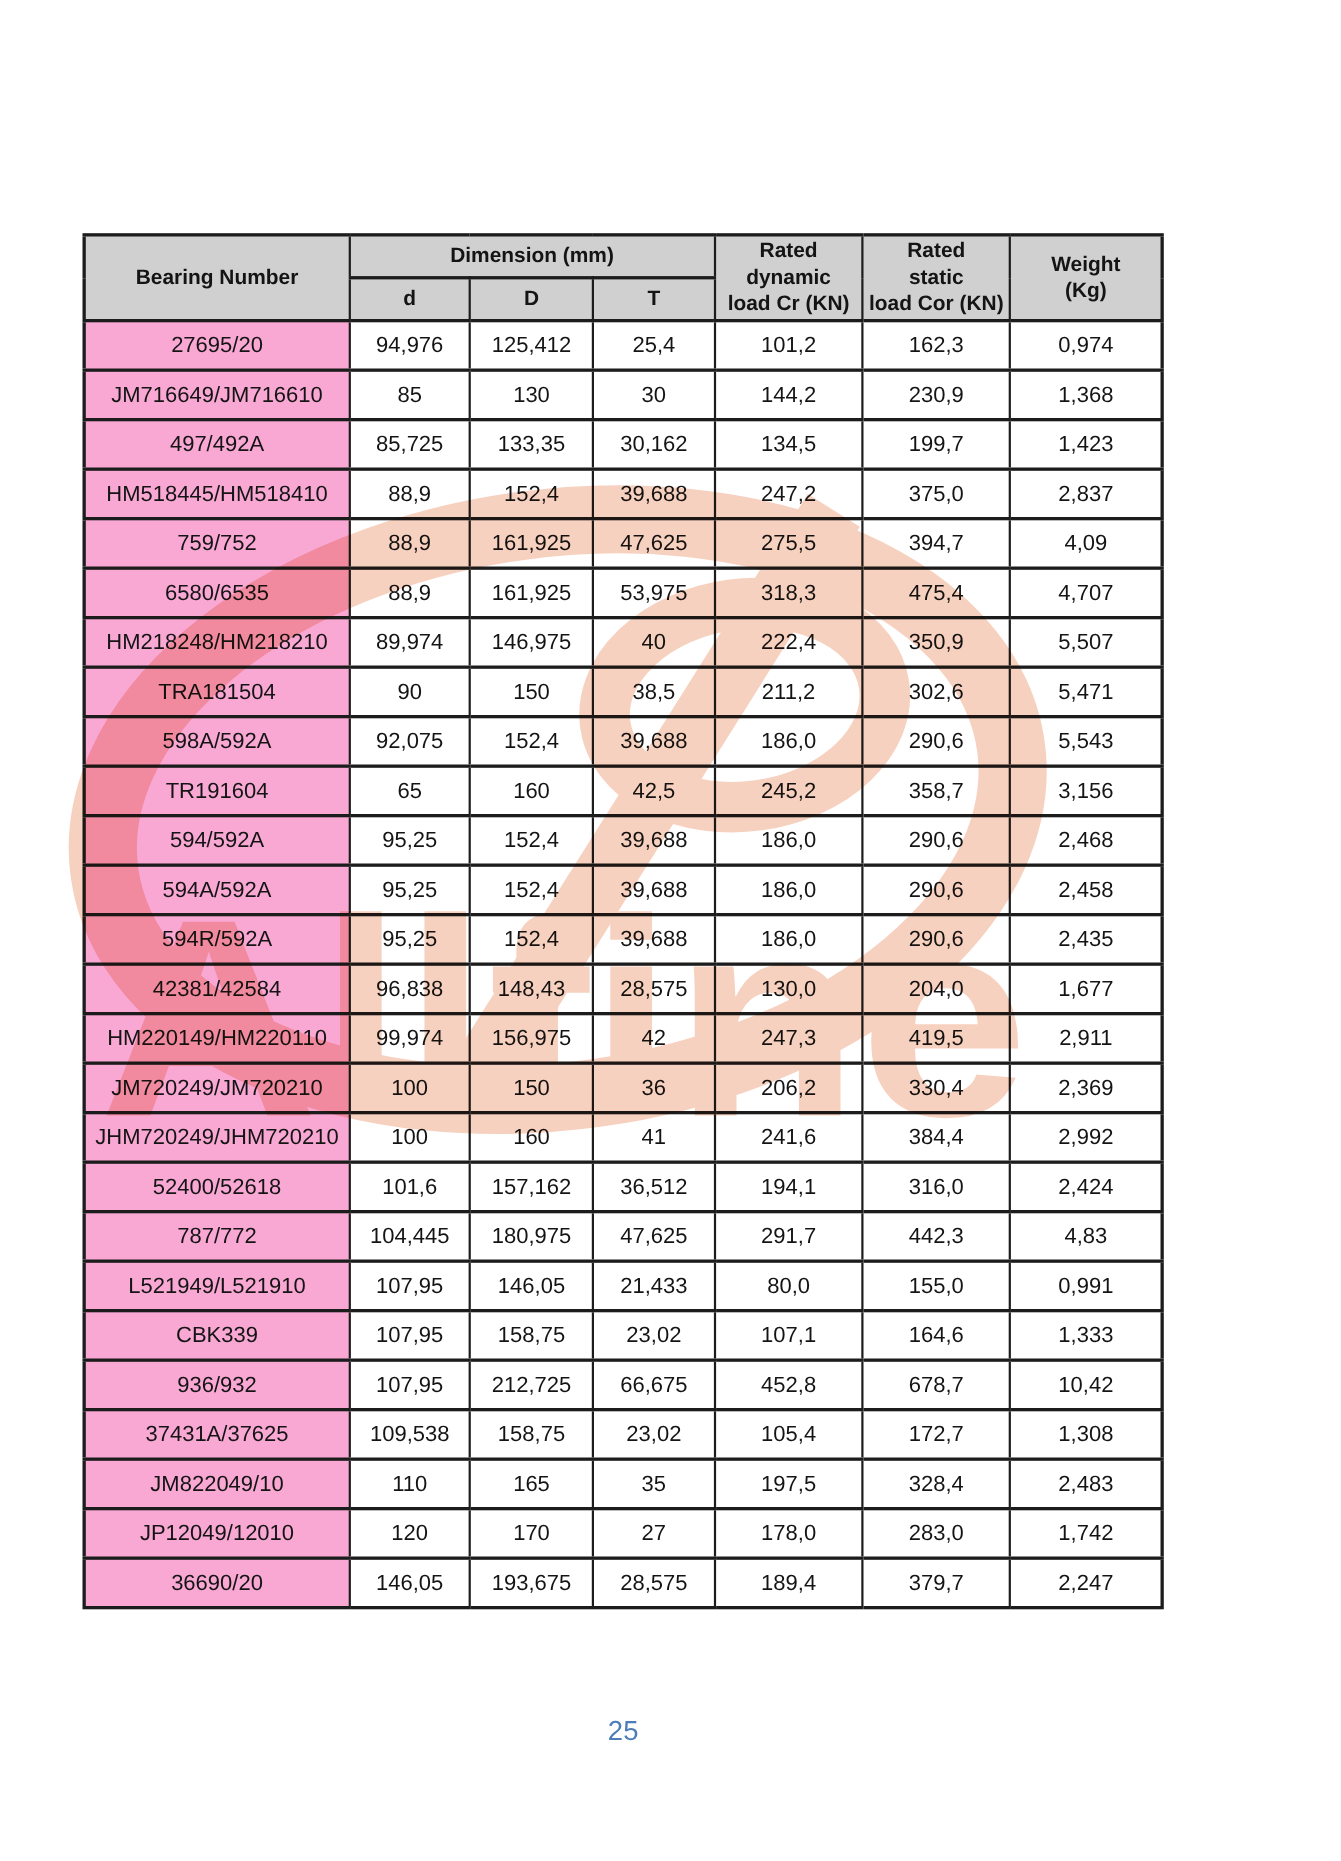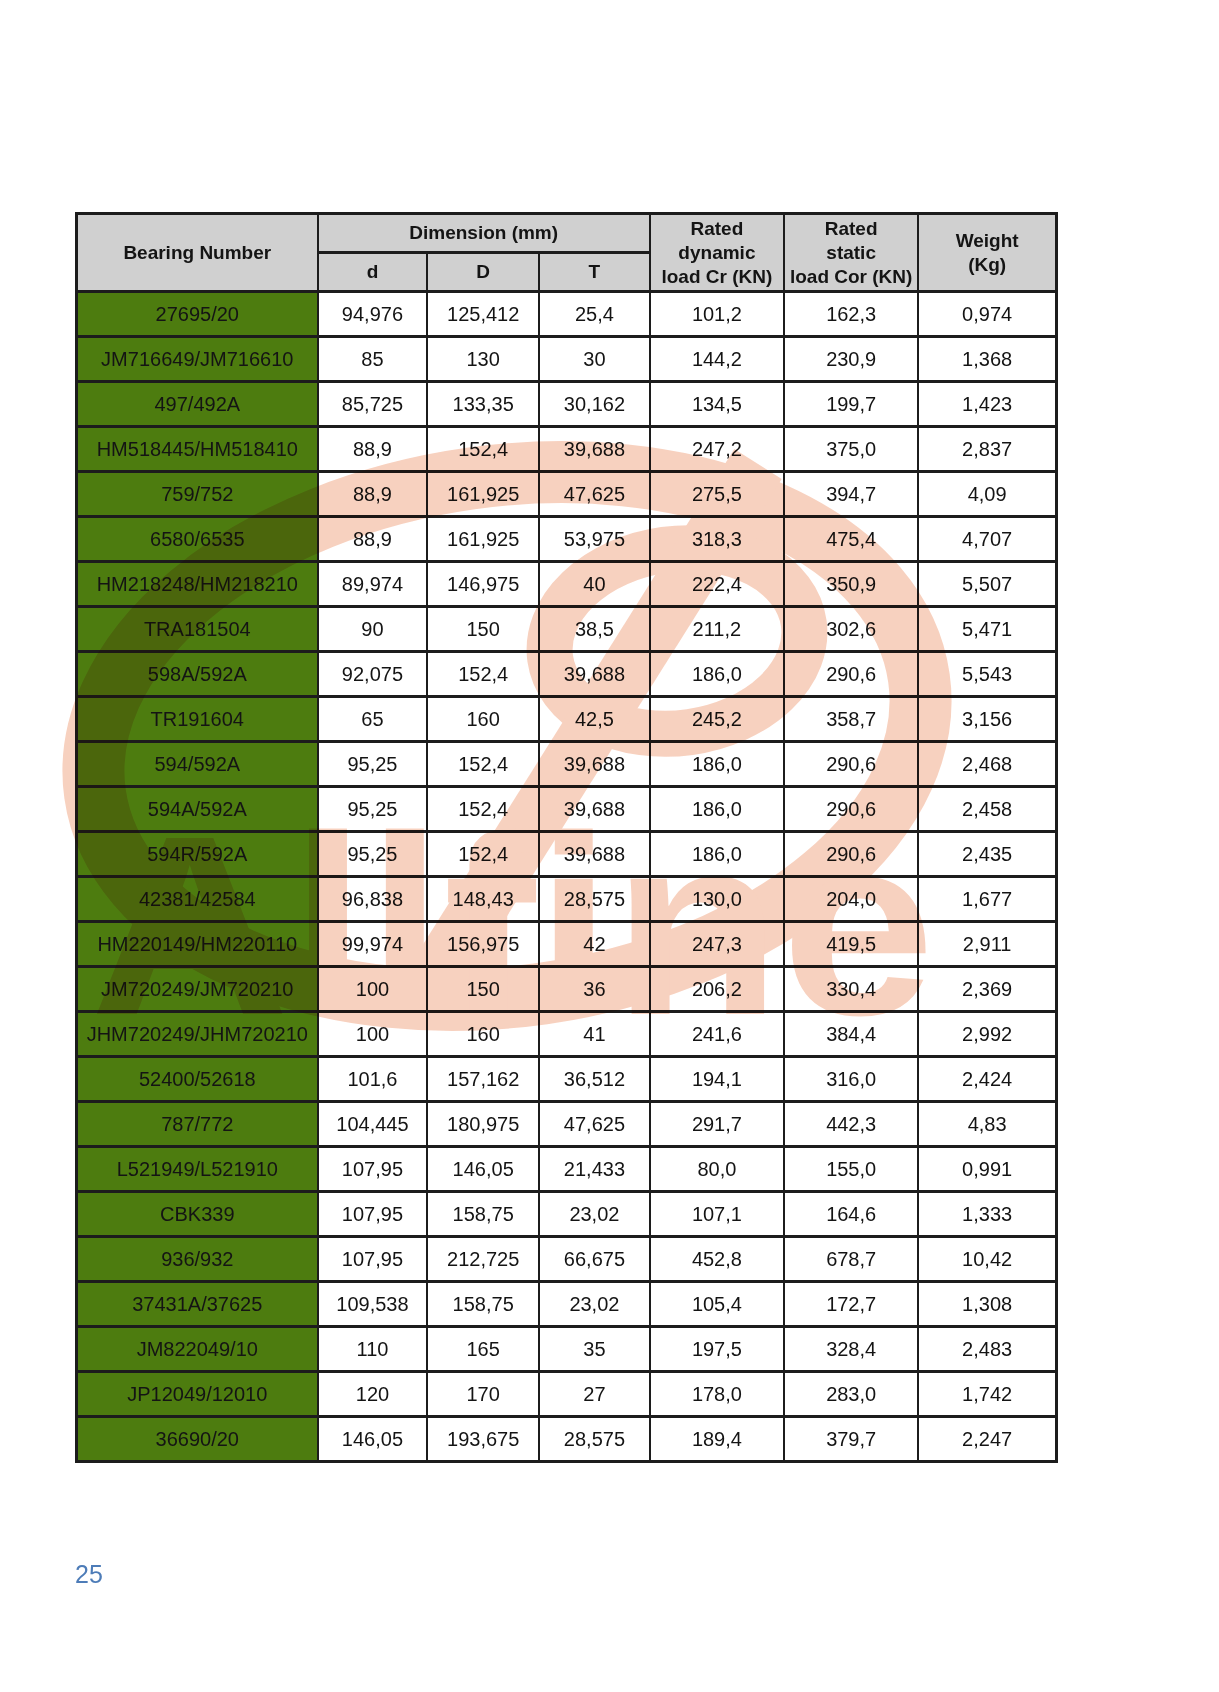--- a/index.html
+++ b/index.html
@@ -60,38 +60,39 @@
     line-height: 24px;
     height: 39px;
     font-weight: bold;
   }
   .bearing-table td {
     font-size: 20px;
     height: 45px;
     background: #ffffff;
   }
   .bearing-table td.bearing-col {
-    background: #4d7c0f;
+    background: #f9a8d4;
   }
 
   .watermark {
     position: absolute;
     left: 52px;
     top: 436px;
     z-index: 2;
     pointer-events: none;
     mix-blend-mode: multiply;
     opacity: 0.9;
   }
 
   .page-number {
     position: absolute;
     left: 75px;
     top: 1560px;
     width: 983px;
+    text-align: center;
     font-size: 25px;
     color: #4d7cb8;
     z-index: 3;
   }
 </style>
 </head>
 <body>
 
 <div class="page">
 

